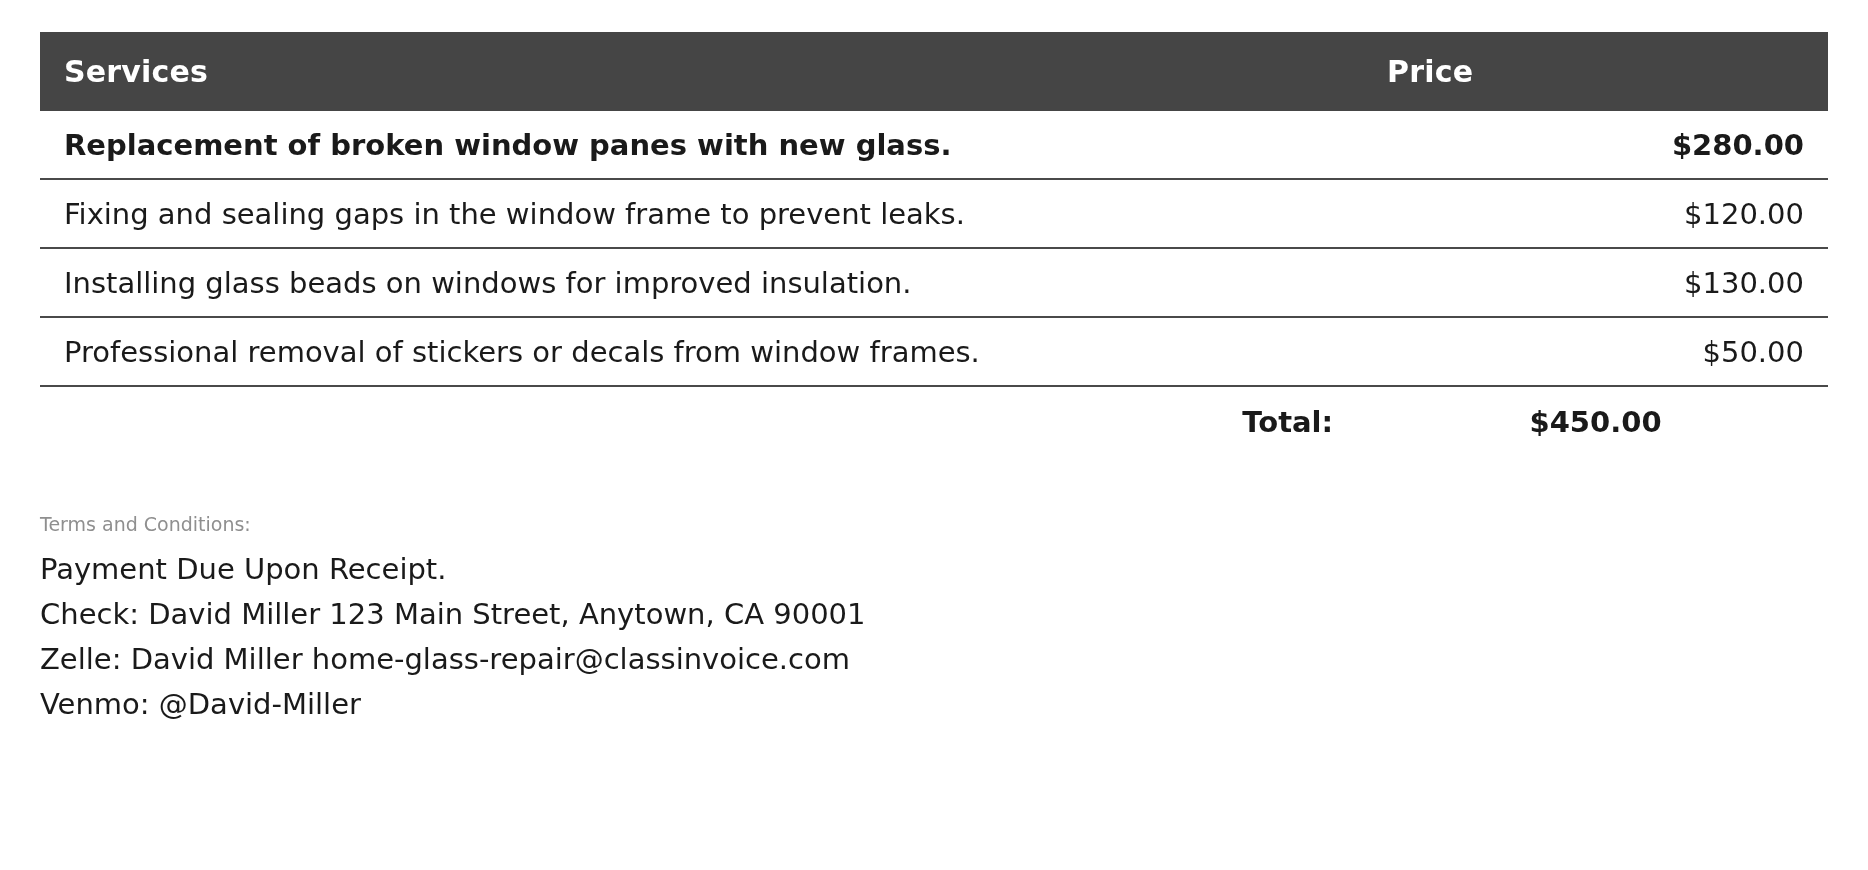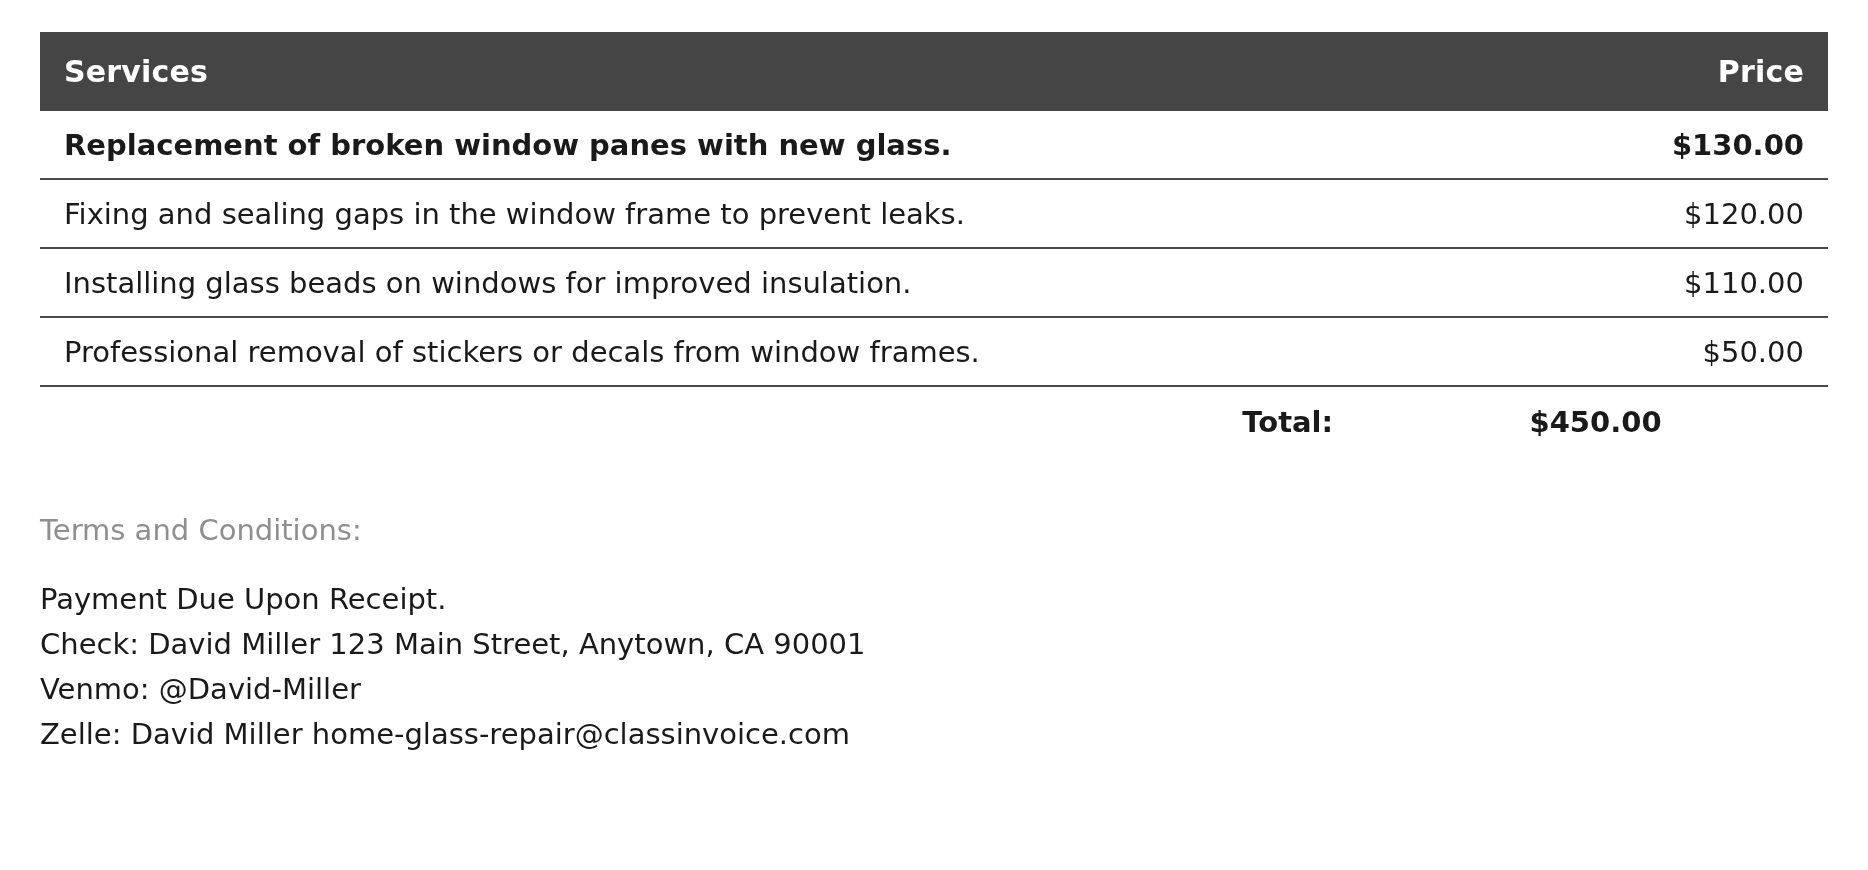--- a/index.html
+++ b/index.html
@@ -29,21 +29,21 @@
   .services-table thead th {
     background: #454545;
     color: #ffffff;
     font-size: 30px;
     font-weight: bold;
     padding: 22px 24px;
     text-align: left;
     letter-spacing: 0.2px;
   }
   .services-table thead th.price-col {
-    text-align: right;
+    text-align: left;
   }
   .services-table tbody td {
     font-size: 29px;
     padding: 17px 24px 16px 24px;
     border-bottom: 2px solid #4a4a4a;
     color: #1a1a1a;
     vertical-align: middle;
   }
   .services-table tbody tr:first-child td {
     border-top: none;
@@ -66,23 +66,23 @@
   .total-row td.total-value {
     text-align: center;
     white-space: nowrap;
   }
   
   .terms {
     margin-top: 58px;
     padding-left: 0px;
   }
   .terms-heading {
-    font-size: 29px;
+    font-size: 19px;
     color: #8f8f8f;
-    margin-bottom: 30px;
+    margin-bottom: 12px;
   }
   .terms-line {
     font-size: 29px;
     color: #1a1a1a;
     line-height: 1.55;
     white-space: pre;
   }
 </style>
 </head>
 <body>
@@ -96,42 +96,42 @@
     </colgroup>
     <thead>
       <tr>
         <th class="service-col">Services</th>
         <th class="price-col">Price</th>
       </tr>
     </thead>
     <tbody>
       <tr>
         <td class="service-cell">Replacement of broken window panes with new glass.</td>
-        <td class="price-cell">$130.00</td>
+        <td class="price-cell">$280.00</td>
       </tr>
       <tr>
         <td class="service-cell">Fixing and sealing gaps in the window frame to prevent leaks.</td>
         <td class="price-cell">$120.00</td>
       </tr>
       <tr>
         <td class="service-cell">Installing glass beads on windows for improved insulation.</td>
-        <td class="price-cell">$110.00</td>
+        <td class="price-cell">$130.00</td>
       </tr>
       <tr>
         <td class="service-cell">Professional removal of stickers or decals from window frames.</td>
         <td class="price-cell">$50.00</td>
       </tr>
       <tr class="total-row">
         <td class="total-label">Total:</td>
         <td class="total-value">$450.00</td>
       </tr>
     </tbody>
   </table>
 
   <div class="terms">
     <div class="terms-heading">Terms and Conditions:</div>
     <div class="terms-line">Payment Due Upon Receipt.</div>
     <div class="terms-line">Check: David Miller 123 Main Street, Anytown, CA 90001</div>
+    <div class="terms-line">Zelle: David Miller home-glass-repair@classinvoice.com</div>
     <div class="terms-line">Venmo: @David-Miller</div>
-    <div class="terms-line">Zelle: David Miller home-glass-repair@classinvoice.com</div>
   </div>
 
 </div>
 
 </body></html>

